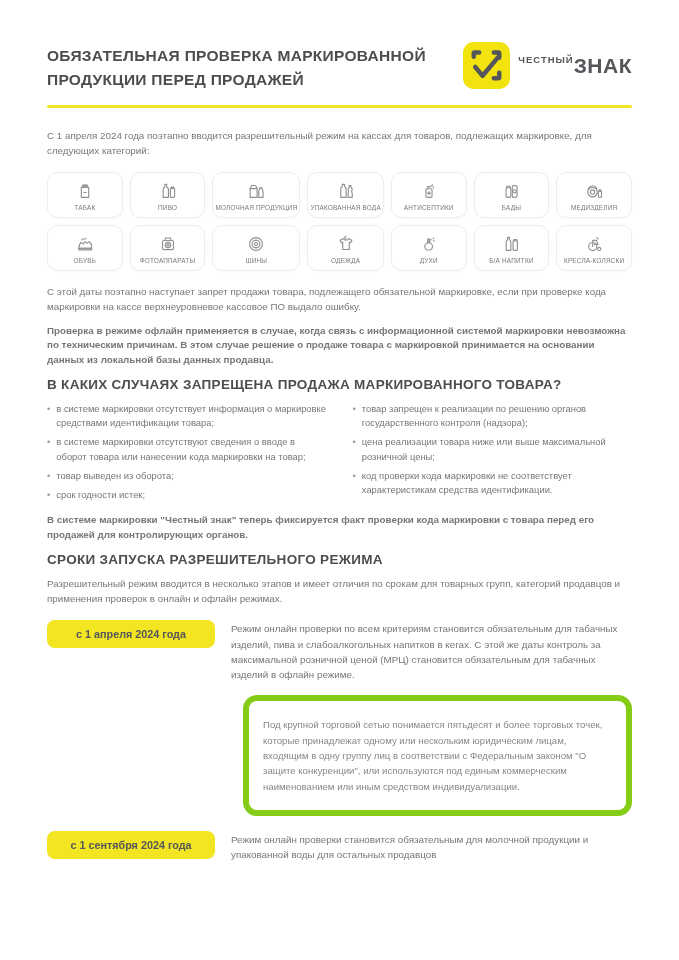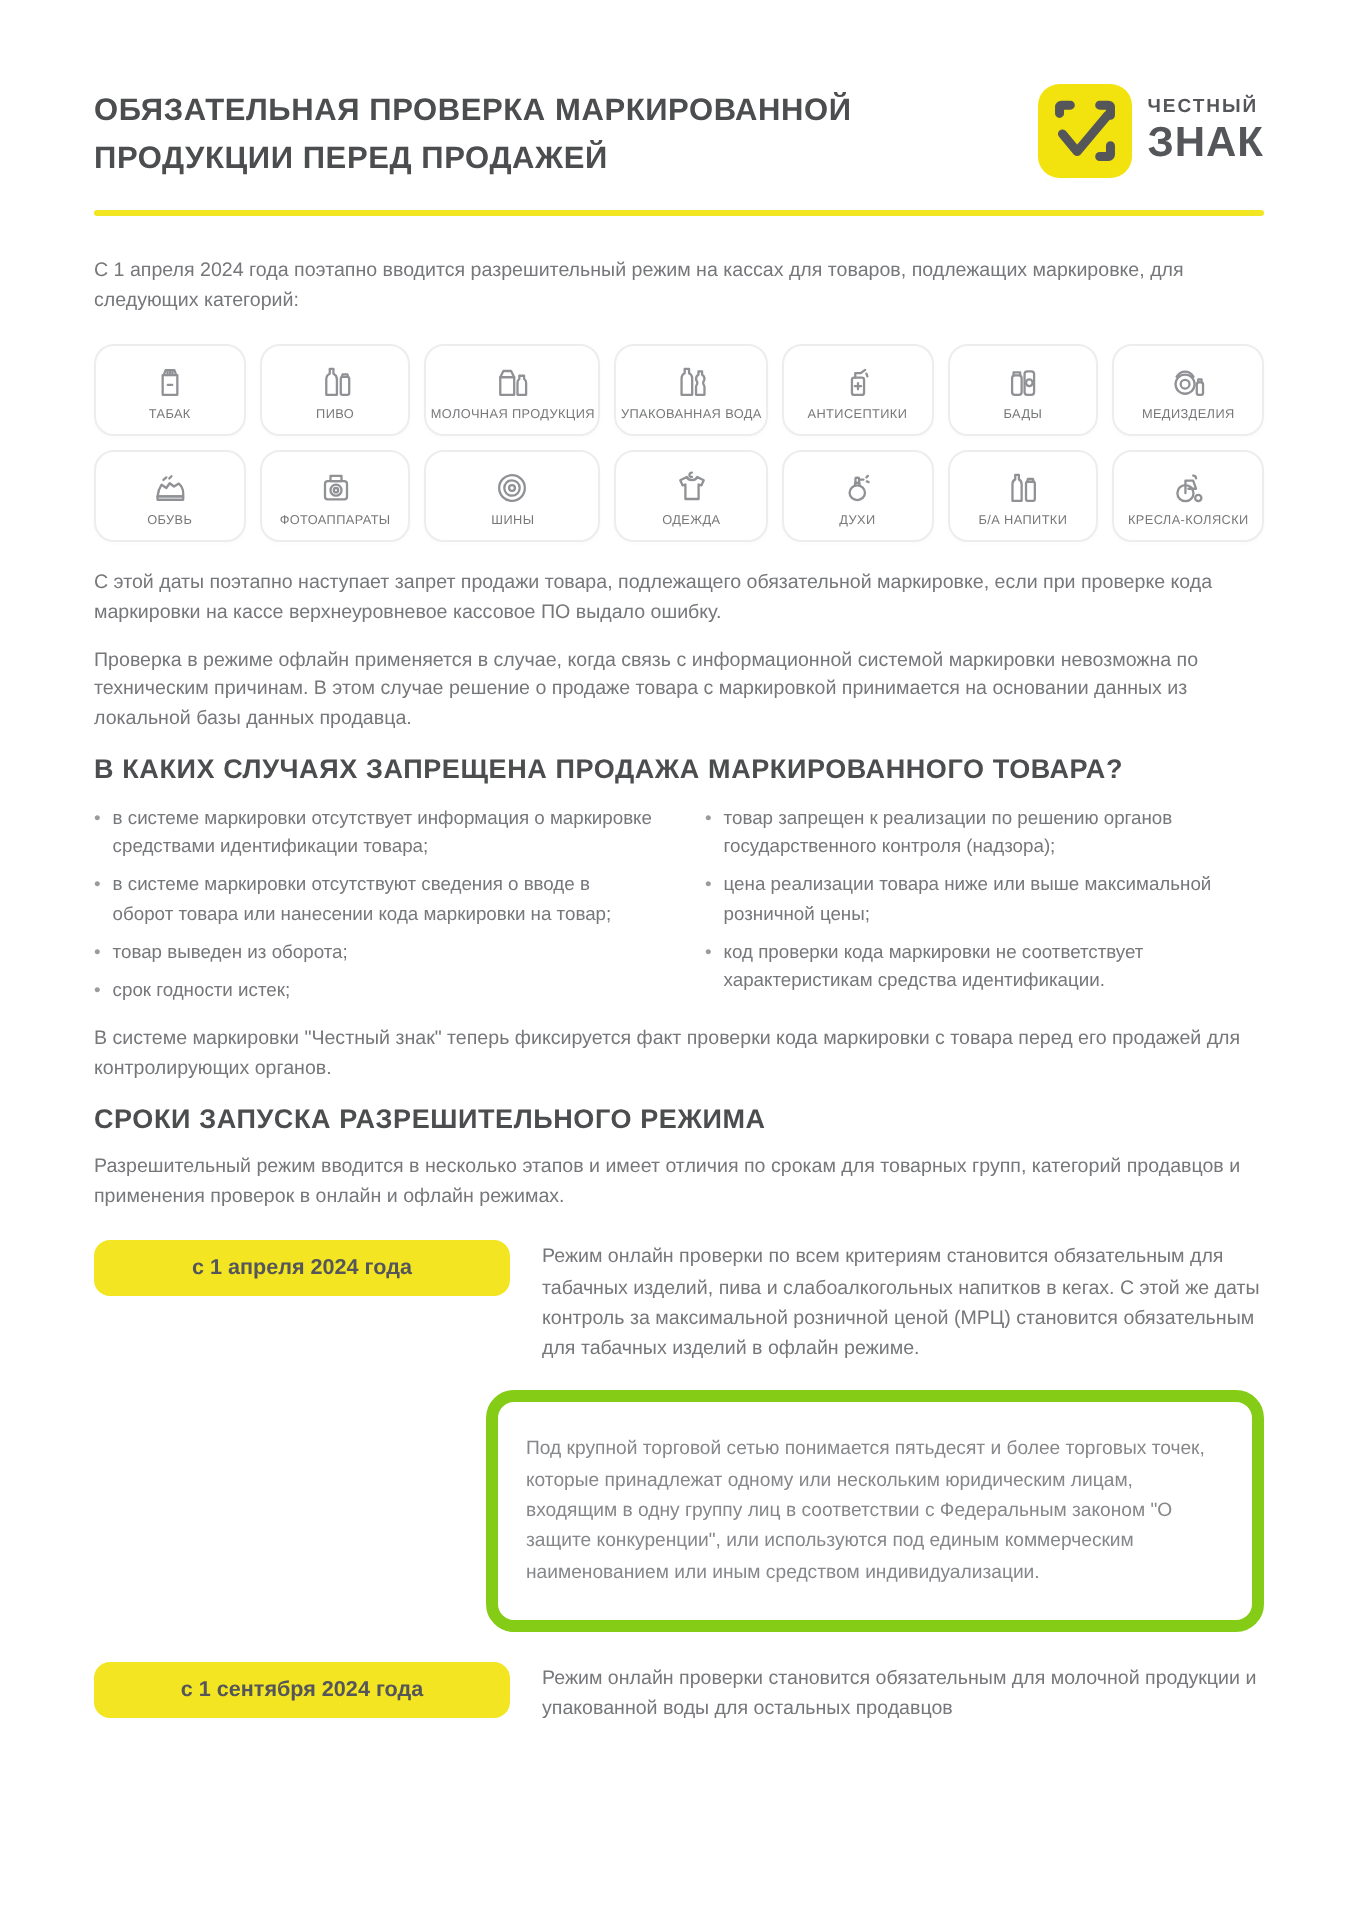--- a/index.html
+++ b/index.html
@@ -5,21 +5,21 @@
   * { margin:0; padding:0; box-sizing:border-box; }
   html,body { background:#ffffff; }
   body { font-family:"Liberation Sans", sans-serif; }
   .page { width:679px; height:960px; background:#fff; overflow:hidden; padding:44px 47px 0 47px; }
 
   
   .hdr { display:flex; justify-content:space-between; align-items:flex-start; }
   .hdr-title { font-size:15.5px; font-weight:bold; color:#4c4d4f; line-height:1.55; letter-spacing:.3px; }
   .logo { display:flex; align-items:center; gap:8px; margin-top:-2px; }
   .logo-mark { width:47px; height:47px; }
-  .logo-text { display:flex; flex-direction:column; line-height:1; color:#55565a; }
+  .logo-text { display:flex; line-height:1; color:#55565a;text-align:right; }
   .logo-top { font-size:9.5px; font-weight:bold; letter-spacing:1px; margin-bottom:2px; }
   .logo-bottom { font-size:21px; font-weight:800; letter-spacing:.5px; }
 
   .divider { height:3px; background:#F2E522; margin:13px 0 21px 0; border-radius:2px; }
 
   h2.sec { font-size:13.5px; font-weight:bold; color:#4c4d4f; letter-spacing:.3px; margin-bottom:10px; }
   p.body { font-size:9.8px; color:#76777a; line-height:1.52; margin-bottom:9px; }
   .q { font-size:9.9px; font-weight:bold; color:#5b5c5e; margin-bottom:7px; }
 
   
@@ -32,26 +32,26 @@
   .cat-label span { font-size:6.4px; color:#77787a; letter-spacing:.2px; white-space:nowrap; }
 
   
   .cols { display:flex; gap:26px; margin:4px 0 6px 0; }
   .col { flex:1; }
   .bullet { display:flex; gap:6px; font-size:9.4px; color:#76777a; line-height:1.5; margin-bottom:5px; }
   .bullet .dot { flex:none; color:#9a9b9d; }
 
   
   .milestone { display:flex; gap:16px; align-items:flex-start; margin-bottom:13px; }
-  .badge { flex:none; width:208px; background:#F3E522; color:#55565a; font-weight:bold;
+  .badge { flex:none; width:168px; background:#F3E522; color:#55565a; font-weight:bold;
            font-size:10.8px; text-align:center; padding:8px 4px; border-radius:8px; }
   .m-text { font-size:9.8px; color:#76777a; line-height:1.55; padding-top:1px; }
   .note-box { margin:2px 0 15px 196px; border:6px solid #84cc16; border-radius:14px;
               padding:16px 14px; font-size:9.6px; color:#86878a; line-height:1.6; }
-  .mb22 { margin-bottom:22px; }
+  .mb22 { margin-bottom:22px;font-weight:bold; }
   svg.line-ic { fill:none; stroke:#909195; stroke-width:1.25; stroke-linecap:round; stroke-linejoin:round; }
 </style>
 </head>
 <body>
 
 <div class="page">
 
   <div class="hdr">
     <div class="hdr-title">
       <div>ОБЯЗАТЕЛЬНАЯ ПРОВЕРКА МАРКИРОВАННОЙ</div>

